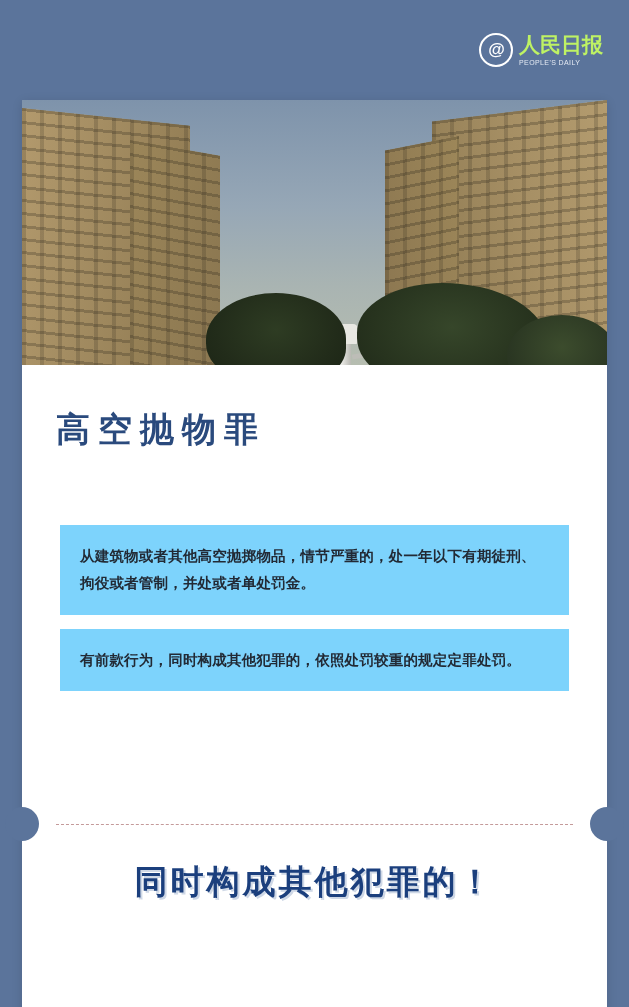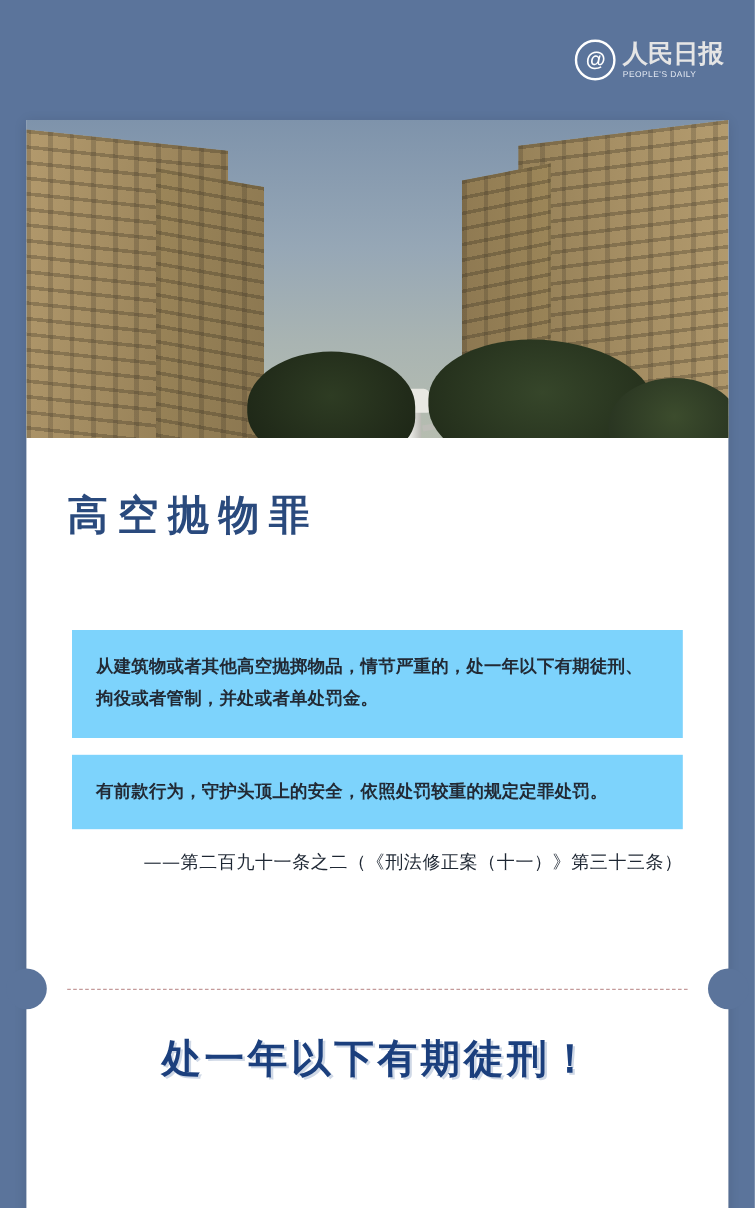--- a/index.html
+++ b/index.html
@@ -53,21 +53,21 @@
     top: -1px;
     letter-spacing: -1px;
   }
   .brand-text {
     display: flex;
     flex-direction: column;
     justify-content: center;
     line-height: 1;
   }
   .brand-cn {
-    color: #e5e5e5;
+    color: #bef264;
     font-size: 21px;
     font-weight: bold;
     letter-spacing: 0px;
     font-family: "DejaVu Sans", sans-serif;
   }
   .brand-en {
     color: #e5eaf3;
     font-size: 7px;
     letter-spacing: 0.4px;
     margin-top: 3px;
@@ -341,22 +341,21 @@
     <div class="cam-right"></div>
     <div class="tree-a"></div>
     <div class="tree-b"></div>
     <div class="tree-c"></div>
   </div>
 
   <div class="title">高空抛物罪</div>
 
   <div class="law-block first">从建筑物或者其他高空抛掷物品，情节严重的，处一年以下有期徒刑、拘役或者管制，并处或者单处罚金。</div>
 
-  <div class="law-block second">有前款行为，守护头顶上的安全，依照处罚较重的规定定罪处罚。</div>
-
-  <div class="citation">——第二百九十一条之二（《刑法修正案（十一）》第三十三条）</div>
+  <div class="law-block second">有前款行为，同时构成其他犯罪的，依照处罚较重的规定定罪处罚。</div>
+
 
   <div class="notch left"></div>
   <div class="notch right"></div>
   <div class="dashline"></div>
 
-  <div class="slogan">处一年以下有期徒刑！</div>
+  <div class="slogan">同时构成其他犯罪的！</div>
 </div>
 
 </body></html>

